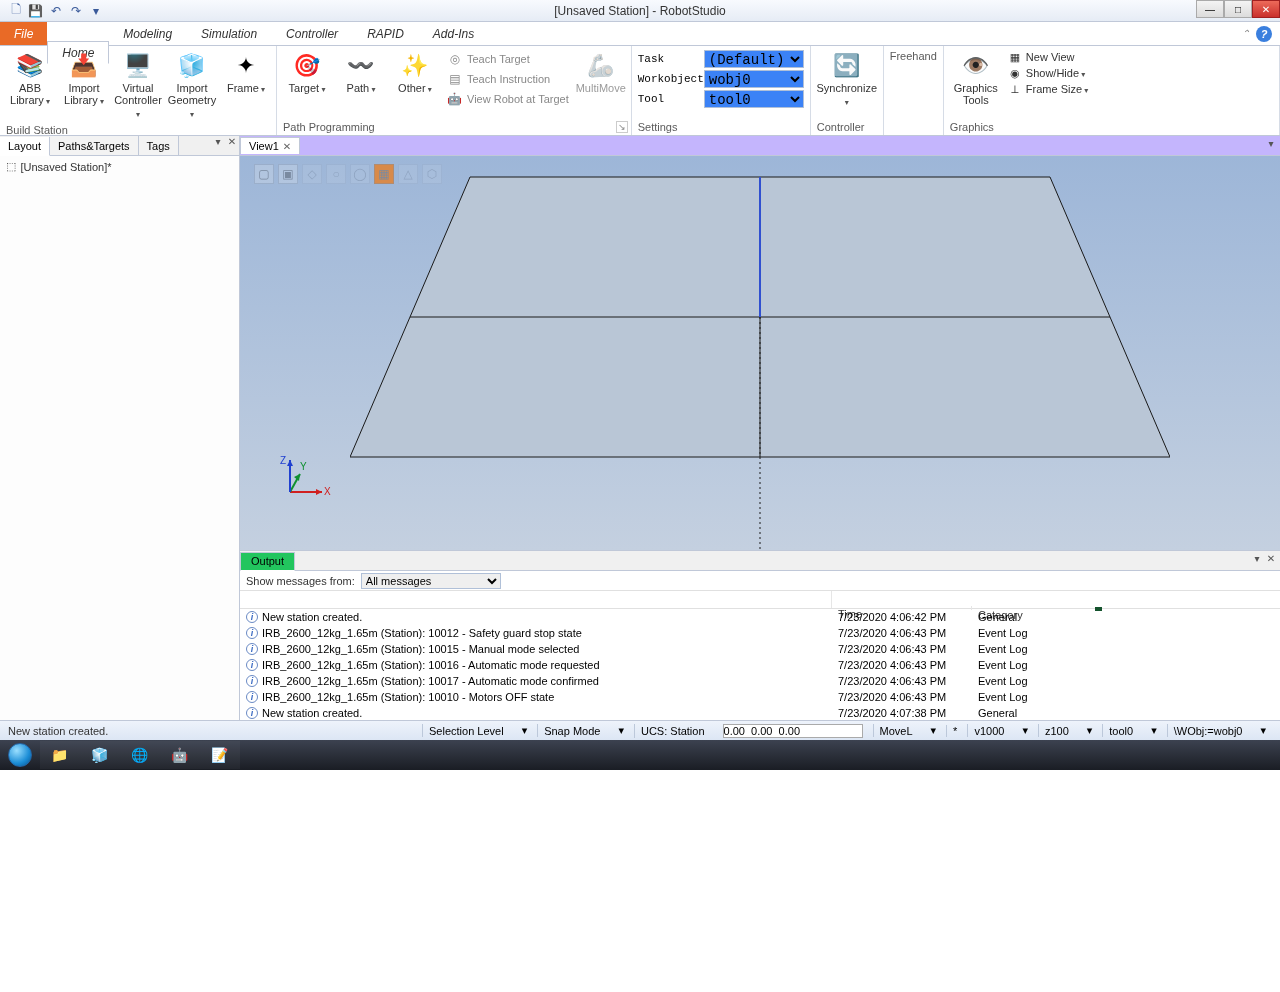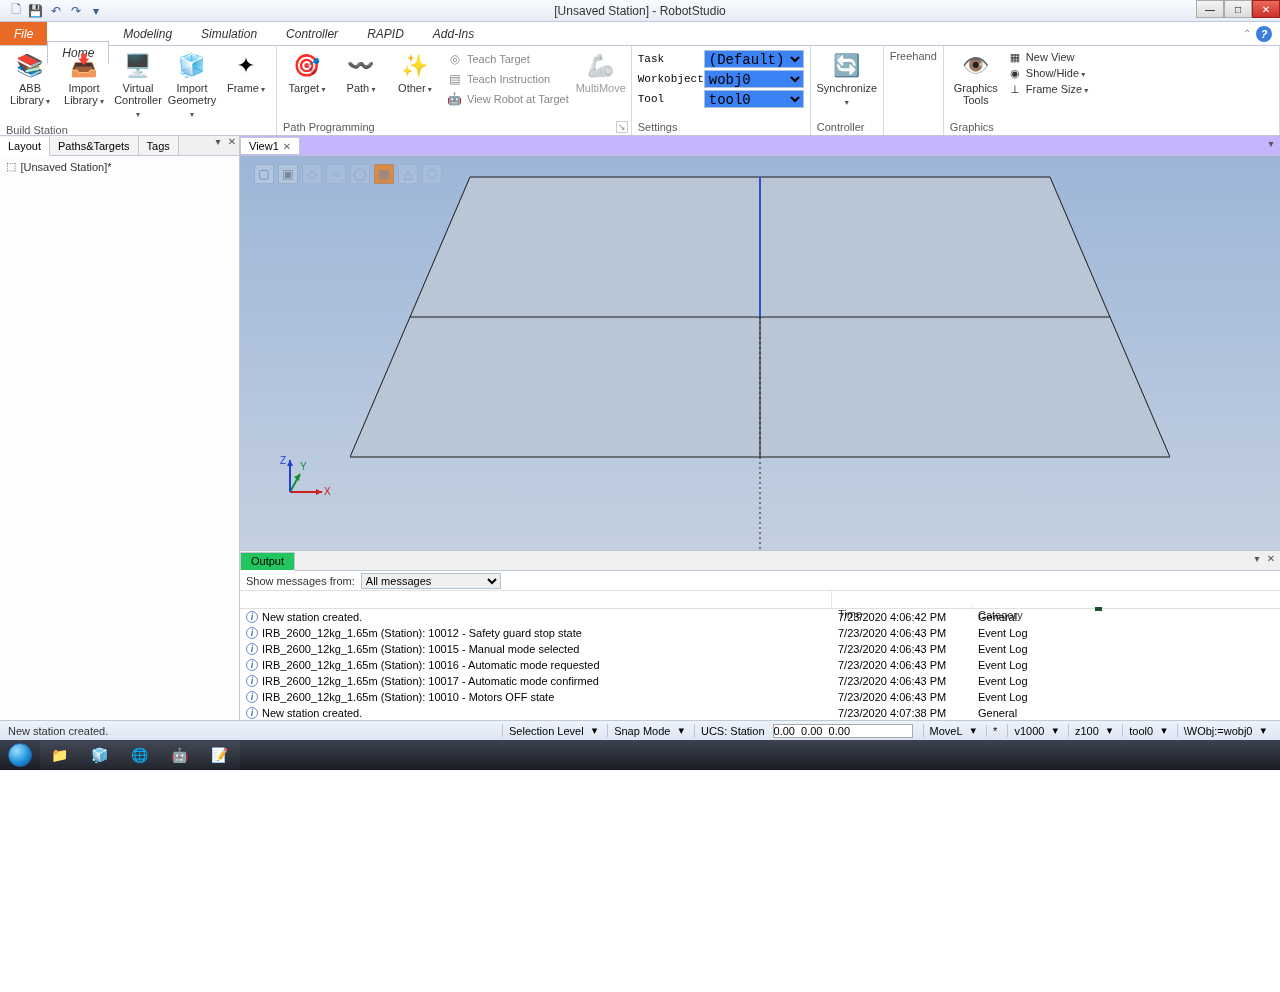--- a/index.html
+++ b/index.html
@@ -78,21 +78,21 @@
 .orow { display: flex; height: 16px; align-items: center; }
 .orow .omsg { flex: 0 0 592px; padding: 0 6px; display: flex; align-items: center; gap: 4px; }
 .orow .otime { flex: 0 0 140px; padding: 0 6px; }
 .orow .ocat { flex: 0 0 130px; padding: 0 6px; }
 .info-icon { width: 12px; height: 12px; border-radius: 50%; border: 1px solid #6a8ac4; color: #3c6cc4; font-size: 9px; display: inline-flex; align-items: center; justify-content: center; font-style: italic; font-weight: bold; }
 
 
 .statusbar1 { height: 20px; background: linear-gradient(#eef3fb,#dce6f4); border-top: 1px solid #c0c8d8; display: flex; align-items: center; font-size: 11px; padding: 0 8px; }
 .statusbar1 .stleft { color: #333; }
 .statusbar1 .stgroup { margin-left: auto; display: flex; align-items: center; gap: 4px; }
-.stpill { padding: 0 6px; border-left: 1px solid #bcc8da; display:flex; align-items:center; gap:8px; white-space: nowrap;}
+.stpill { padding: 0 6px; border-left: 1px solid #bcc8da; display:flex; align-items:center; gap:18px; white-space: nowrap;}
 .stpill input { font-size: 11px; width: 140px; height: 14px; border: 1px solid #aaa; }
 
 .taskbar { height: 30px; background: linear-gradient(#3c4250,#1a1d24); display: flex; align-items: center; }
 .startorb { width: 40px; height: 30px; display: flex; align-items: center; justify-content: center; }
 .startorb .orb { width: 24px; height: 24px; border-radius: 50%; background: radial-gradient(circle at 35% 30%, #9adfff, #1b8dd6 60%, #05508a); border: 1px solid #2465a6; }
 .tb-icon { width: 40px; height: 28px; display: flex; align-items: center; justify-content: center; font-size: 14px; background: rgba(255,255,255,0.04);}
 
 select { font-family: inherit; }
 </style>
 </head>

